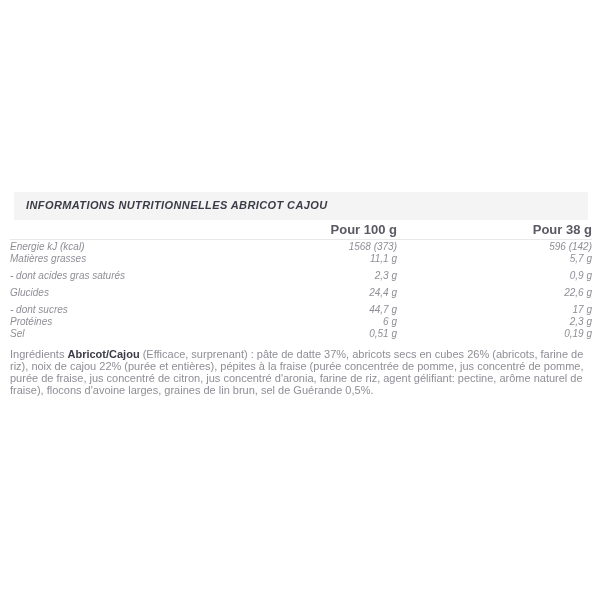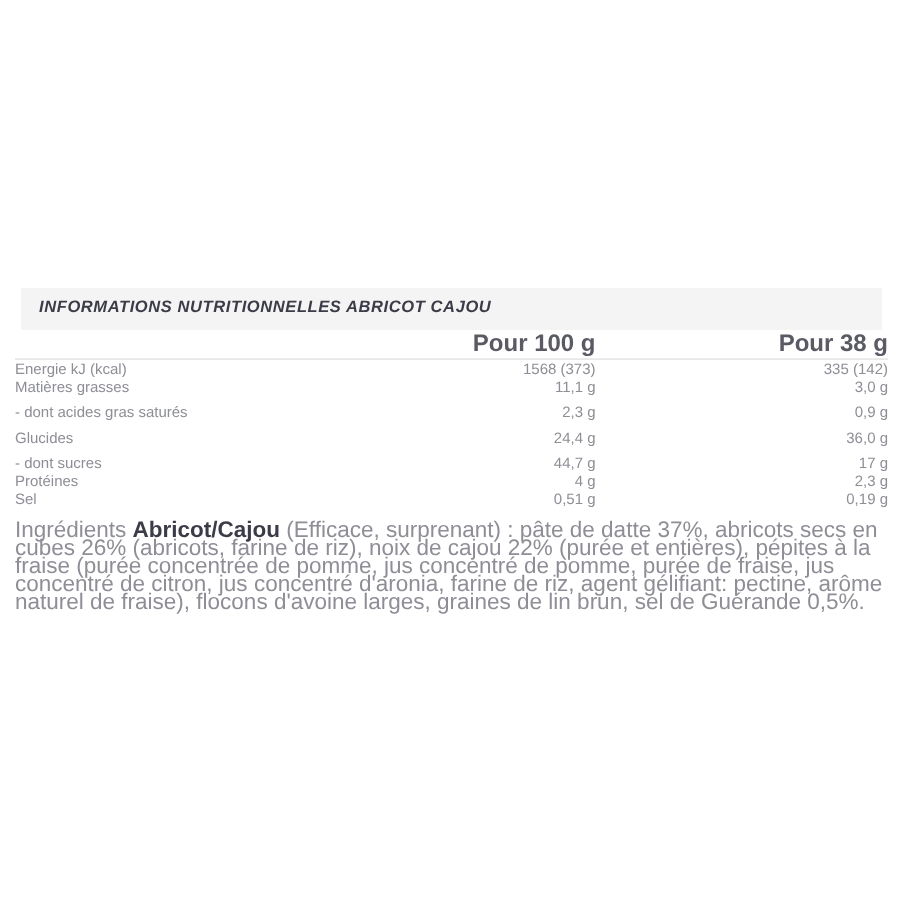--- a/index.html
+++ b/index.html
@@ -39,43 +39,44 @@
     width:100%;
     border-collapse:collapse;
     table-layout:fixed;
     font-size:10px;
     color:#8e8e96;
   }
   .col-label { width:46%; }
   .col-100   { width:20.5%; }
   .col-38    { width:33.5%; }
   thead th {
-    font-size:16px;
+    font-size:13px;
     font-weight:bold;
     color:#5a5a64;
     text-align:right;
     padding:4px 0 4px 0;
     border-bottom:1px solid #e8e8e8;
     line-height:11px;
   }
   thead th.label-col { text-align:left; }
   tbody td {
     padding:1px 0 0 0;
     line-height:11px;
     font-weight:normal;
     text-align:right;
     white-space:nowrap;
+    font-style:italic;
   }
   tbody td.row-label { text-align:left; }
   tbody tr.spaced td { padding-top:6px;margin-top:40px; }
 
   
   .ingredients {
     margin-top:9px;
-    font-size:15px;
+    font-size:11px;
     line-height:12px;
     color:#8e8e96;
     text-align:left;
   }
   .ingredients .ing-bold {
     font-weight:bold;
     color:#3c3c48;
   }
 </style>
 </head>
@@ -98,45 +99,45 @@
         <tr>
           <th class="label-col"></th>
           <th>Pour 100 g</th>
           <th>Pour 38 g</th>
         </tr>
       </thead>
       <tbody id="rows-body">
           <tr>
         <td class="row-label">Energie kJ (kcal)</td>
         <td class="val-100">1568 (373)</td>
-        <td class="val-38">335 (142)</td>
+        <td class="val-38">596 (142)</td>
       </tr>
           <tr>
         <td class="row-label">Matières grasses</td>
         <td class="val-100">11,1 g</td>
-        <td class="val-38">3,0 g</td>
+        <td class="val-38">5,7 g</td>
       </tr>
           <tr class="spaced">
         <td class="row-label">- dont acides gras saturés</td>
         <td class="val-100">2,3 g</td>
         <td class="val-38">0,9 g</td>
       </tr>
           <tr class="spaced">
         <td class="row-label">Glucides</td>
         <td class="val-100">24,4 g</td>
-        <td class="val-38">36,0 g</td>
+        <td class="val-38">22,6 g</td>
       </tr>
           <tr class="spaced">
         <td class="row-label">- dont sucres</td>
         <td class="val-100">44,7 g</td>
         <td class="val-38">17 g</td>
       </tr>
           <tr>
         <td class="row-label">Protéines</td>
-        <td class="val-100">4 g</td>
+        <td class="val-100">6 g</td>
         <td class="val-38">2,3 g</td>
       </tr>
           <tr>
         <td class="row-label">Sel</td>
         <td class="val-100">0,51 g</td>
         <td class="val-38">0,19 g</td>
       </tr>
         </tbody>
     </table>
 

